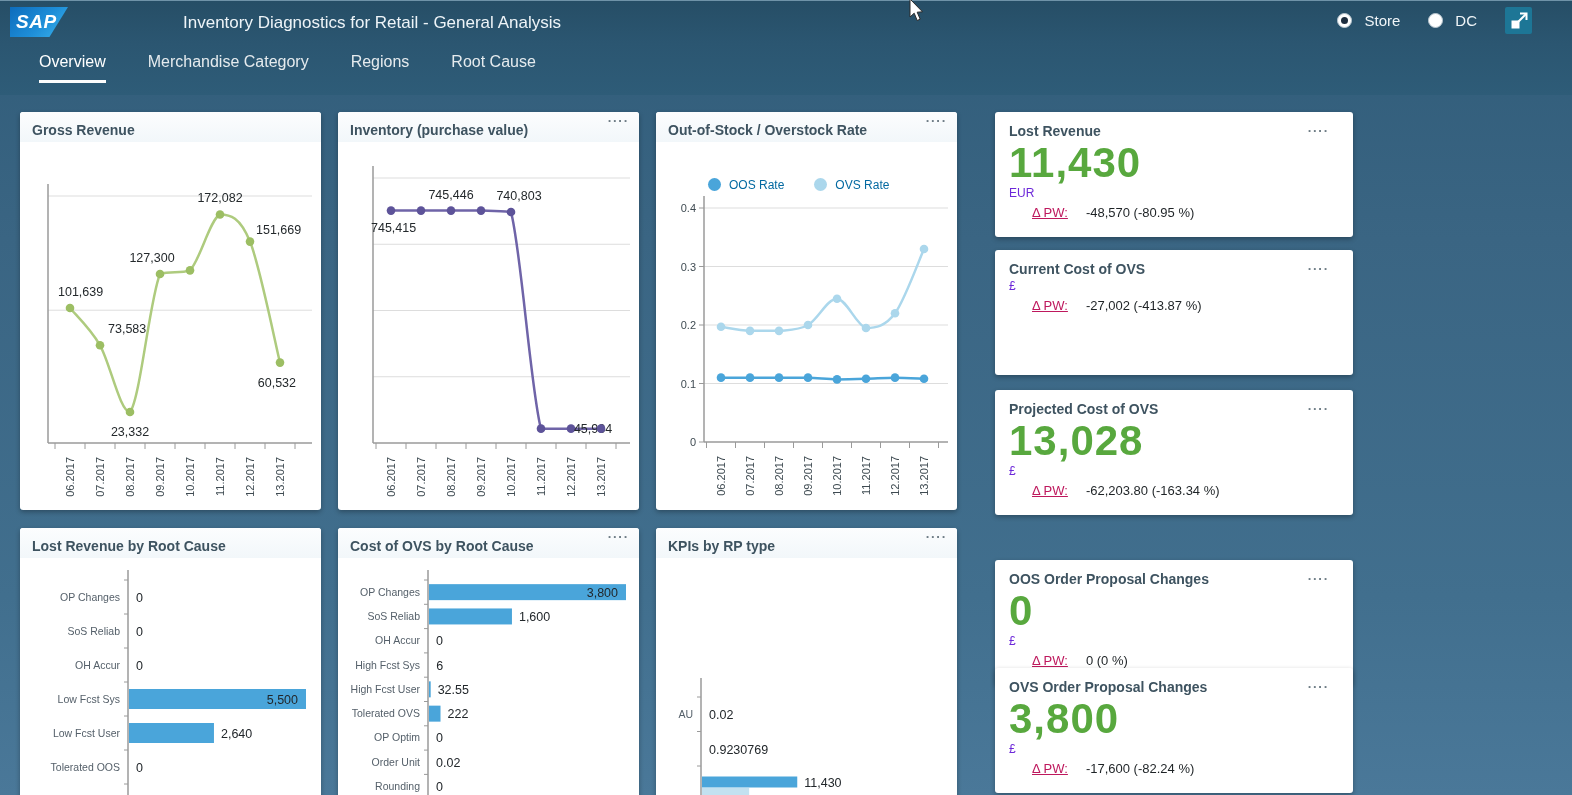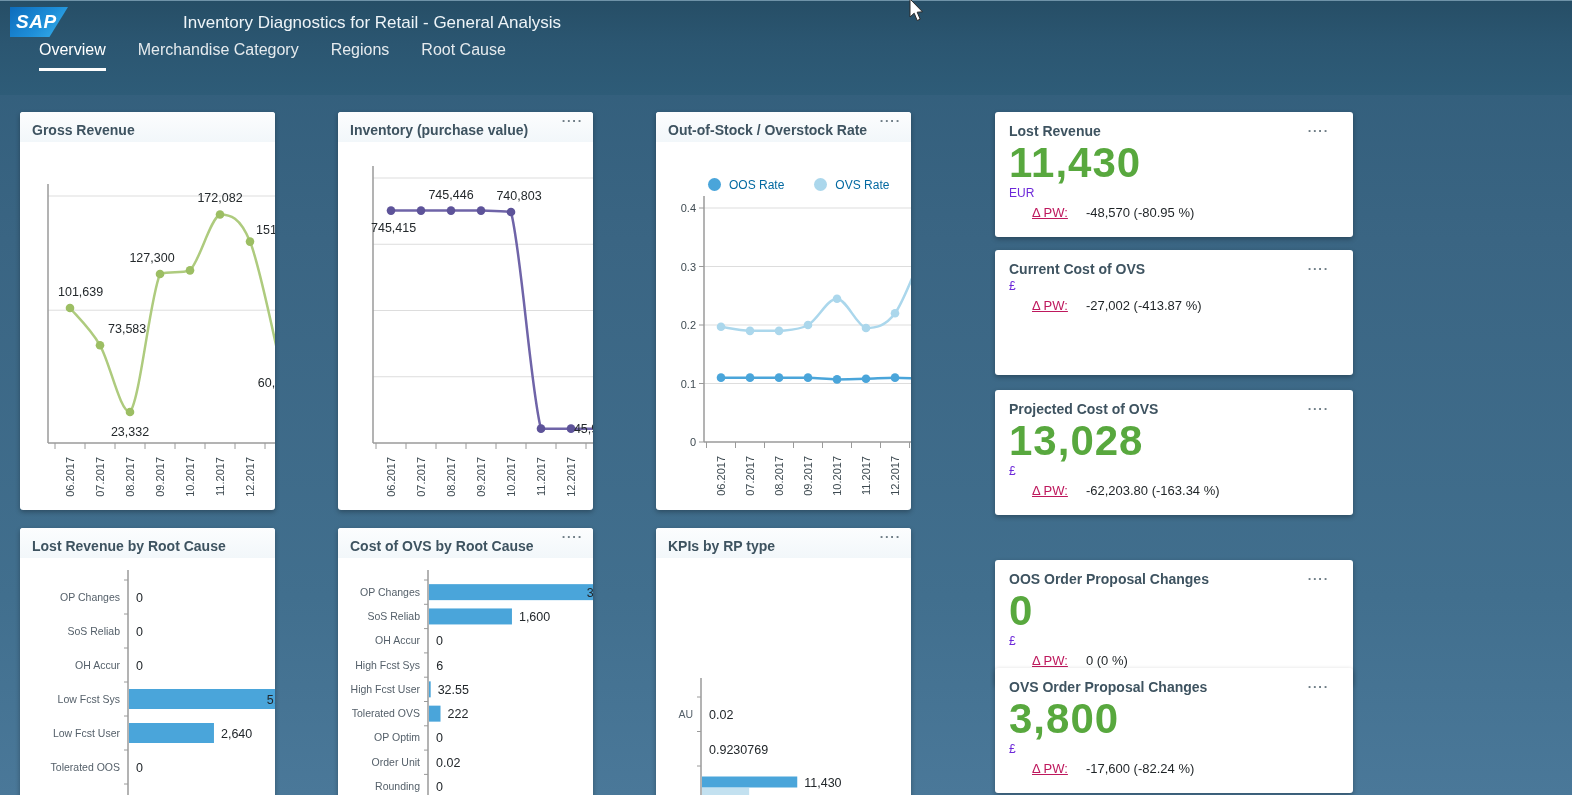--- a/index.html
+++ b/index.html
@@ -22,29 +22,29 @@
   .hdr-right { position:absolute; right:40px; top:6px; display:flex; align-items:center; gap:14px; }
   .radio { display:flex; align-items:center; gap:12px; margin-right:14px; cursor:pointer; }
   .radio-circle { width:15px; height:15px; border-radius:50%; background:#fff; border:1px solid #b9c6cf;
                   display:inline-flex; align-items:center; justify-content:center; }
   .radio-circle .dot { width:7px; height:7px; border-radius:50%; background:#1d2d3e; }
   .radio-label { color:#f0f5f8; font-size:15px; }
   .export-btn { width:27px; height:27px; background:#1d7696; border-radius:2px; display:flex;
                 align-items:center; justify-content:center; cursor:pointer; }
 
   
-  .tabs { position:absolute; top:40px; left:39px; display:flex; gap:32px;text-align:center; }
+  .tabs { position:absolute; top:52px; left:39px; display:flex; gap:42px;text-align:center; }
   .tab { color:rgba(255,255,255,.88); font-size:16px; padding-bottom:12px; cursor:pointer; position:relative; }
   .tab.active { color:#fff; }
   .tab.active::after { content:""; position:absolute; left:0; right:0; bottom:0; height:3px; background:#fdfdfd; }
 
   
   .card { position:absolute; background:#fff; border-radius:3px; overflow:hidden;
           box-shadow:0 2px 5px rgba(0,0,0,.3); }
-  .chart-card { width:255px; height:398px; }
+  .chart-card { width:301px; height:398px; }
   .chart-card.row2 { height:400px; }
   .card-head { height:30px; padding:9px 12px 0 12px;
                background:linear-gradient(180deg,#fcfdfe 0%,#f2f7fa 100%); position:relative; }
   .card-title { font-size:14px; font-weight:bold; color:#3e5360; }
   .menu-dots { position:absolute; right:10px; top:4px; color:#6e7c85; font-size:13px;
                letter-spacing:1px; font-weight:bold; cursor:pointer; line-height:10px; }
   .chart-svg { position:absolute; left:0; top:0; }
   svg text { font-family:"Liberation Sans", sans-serif; }
   .axlbl  { font-size:11px; fill:#3f4b52; }
   .ptlbl  { font-size:12.5px; fill:#24292c; }
@@ -72,20 +72,39 @@
 </style>
 </head>
 <body>
 
 <div class="app">
 
   <div class="topbar">
     <div class="brandrow">
       <div class="sap-logo">SAP</div>
       <div class="app-title">Inventory Diagnostics for Retail - General Analysis</div>
+      <div class="hdr-right">
+        <div class="radio">
+          <span class="radio-circle">
+              <span class="dot"></span>
+            </span>
+          <span class="radio-label">Store</span>
+        </div>
+        <div class="radio">
+          <span class="radio-circle"></span>
+          <span class="radio-label">DC</span>
+        </div>
+        <div class="export-btn">
+          <svg width="22" height="22" viewBox="0 0 22 22">
+            <rect x="3.5" y="10.5" width="8" height="8" fill="#ffffff"></rect>
+            <line x1="9" y1="13" x2="18" y2="4" stroke="#ffffff" stroke-width="2"></line>
+            <polyline points="12,3.5 18.5,3.5 18.5,10" fill="none" stroke="#ffffff" stroke-width="2"></polyline>
+          </svg>
+        </div>
+      </div>
     </div>
 
     <div class="tabs">
       <div class="tab active">Overview</div>
       <div class="tab">Merchandise Category</div>
       <div class="tab">Regions</div>
       <div class="tab">Root Cause</div>
     </div>
   </div>
 

